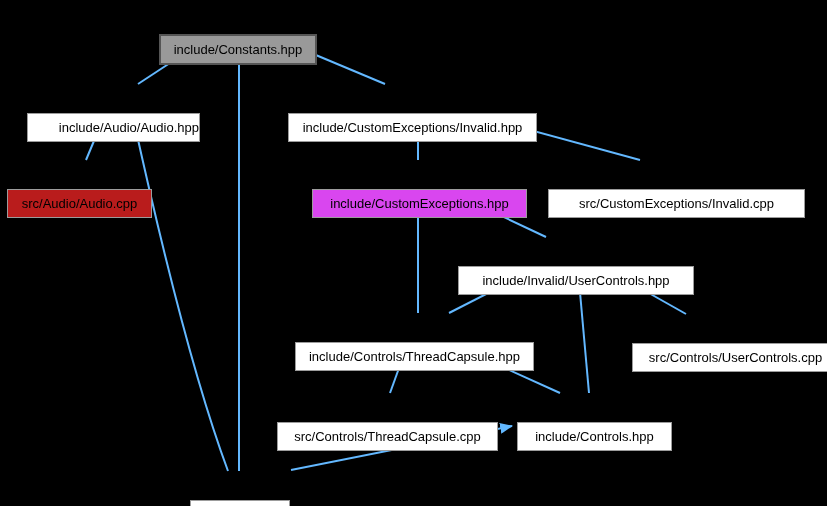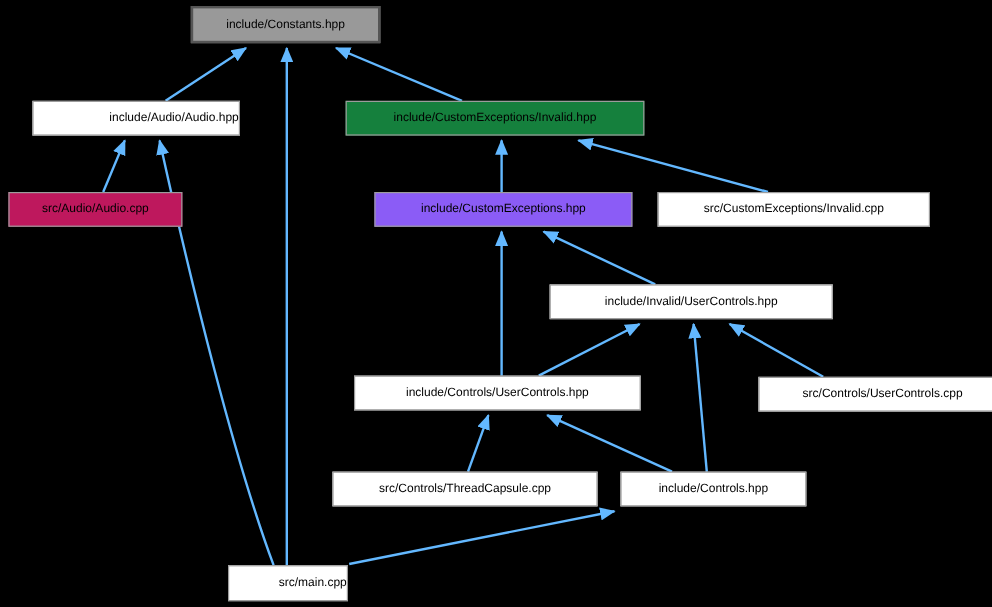--- a/index.html
+++ b/index.html
@@ -24,24 +24,25 @@
   .node {
     position: absolute;
     z-index: 2;
     box-sizing: border-box;
     display: flex;
     align-items: center;
     justify-content: center;
     background: #ffffff;
     border: 1.5px solid #9c9c9c;
     color: #000000;
-    font-size: 10px;
+    font-size: 13px;
     line-height: 1;
     white-space: nowrap;
     cursor: pointer;
+    margin-top: 29px;
   }
   .node.highlight {
     background: #999999;
     border: 2px solid #555555;
   }
   .edge {
     fill: none;
     stroke: #63b8ff;
     stroke-width: 2;
   }
@@ -71,37 +72,37 @@
       <path d="M 390,393 L 407,346" class="edge" stroke="#63b8ff" marker-end="url(#arrowhead)"></path>
       <path d="M 560,393 L 456,346" class="edge" stroke="#63b8ff" marker-end="url(#arrowhead)"></path>
       <path d="M 291,470 L 512,426" class="edge" stroke="#63b8ff" marker-end="url(#arrowhead)"></path>
     </svg>
 <div class="node highlight" style="left: 159px; top: 5px; width: 158px; height: 31px; background: rgb(153, 153, 153); border-color: rgb(85, 85, 85); color: rgb(0, 0, 0);">
       <span>include/Constants.hpp</span>
     </div>
     <div class="node" style="left: 27px; top: 84px; width: 173px; height: 29px; background: rgb(255, 255, 255); border-color: rgb(156, 156, 156); color: rgb(0, 0, 0); justify-content: flex-end;">
       <span>include/Audio/Audio.hpp</span>
     </div>
-    <div class="node" style="left: 288px; top: 84px; width: 249px; height: 29px; background: #15803d; border-color: rgb(156, 156, 156); color: rgb(0, 0, 0);">
+    <div class="node" style="left: 288px; top: 84px; width: 249px; height: 29px; background: #ffffff; border-color: rgb(156, 156, 156); color: rgb(0, 0, 0);">
       <span>include/CustomExceptions/Invalid.hpp</span>
     </div>
-    <div class="node" style="left: 7px; top: 160px; width: 145px; height: 29px; background: #be185d; border-color: rgb(156, 156, 156); color: rgb(0, 0, 0);">
+    <div class="node" style="left: 7px; top: 160px; width: 145px; height: 29px; background: #b91c1c; border-color: rgb(156, 156, 156); color: rgb(0, 0, 0);">
       <span>src/Audio/Audio.cpp</span>
     </div>
-    <div class="node" style="left: 312px; top: 160px; width: 215px; height: 29px; background: #8b5cf6; border-color: rgb(156, 156, 156); color: rgb(0, 0, 0);">
+    <div class="node" style="left: 312px; top: 160px; width: 215px; height: 29px; background: #d946ef; border-color: rgb(156, 156, 156); color: rgb(0, 0, 0);">
       <span>include/CustomExceptions.hpp</span>
     </div>
-    <div class="node" style="left: 548px; top: 160px; width: 227px; height: 29px; background: rgb(255, 255, 255); border-color: rgb(156, 156, 156); color: rgb(0, 0, 0);">
+    <div class="node" style="left: 548px; top: 160px; width: 257px; height: 29px; background: rgb(255, 255, 255); border-color: rgb(156, 156, 156); color: rgb(0, 0, 0);">
       <span>src/CustomExceptions/Invalid.cpp</span>
     </div>
     <div class="node" style="left: 458px; top: 237px; width: 236px; height: 29px; background: rgb(255, 255, 255); border-color: rgb(156, 156, 156); color: rgb(0, 0, 0);">
       <span>include/Invalid/UserControls.hpp</span>
     </div>
     <div class="node" style="left: 295px; top: 313px; width: 239px; height: 29px; background: rgb(255, 255, 255); border-color: rgb(156, 156, 156); color: rgb(0, 0, 0);">
-      <span>include/Controls/UserControls.hpp</span>
+      <span>include/Controls/ThreadCapsule.hpp</span>
     </div>
     <div class="node" style="left: 632px; top: 314px; width: 207px; height: 29px; background: rgb(255, 255, 255); border-color: rgb(156, 156, 156); color: rgb(0, 0, 0);">
       <span>src/Controls/UserControls.cpp</span>
     </div>
     <div class="node" style="left: 277px; top: 393px; width: 221px; height: 29px; background: rgb(255, 255, 255); border-color: rgb(156, 156, 156); color: rgb(0, 0, 0); text-align: center;">
       <span>src/Controls/ThreadCapsule.cpp</span>
     </div>
     <div class="node" style="left: 517px; top: 393px; width: 155px; height: 29px; background: rgb(255, 255, 255); border-color: rgb(156, 156, 156); color: rgb(0, 0, 0); justify-content: center;">
       <span>include/Controls.hpp</span>
     </div>

